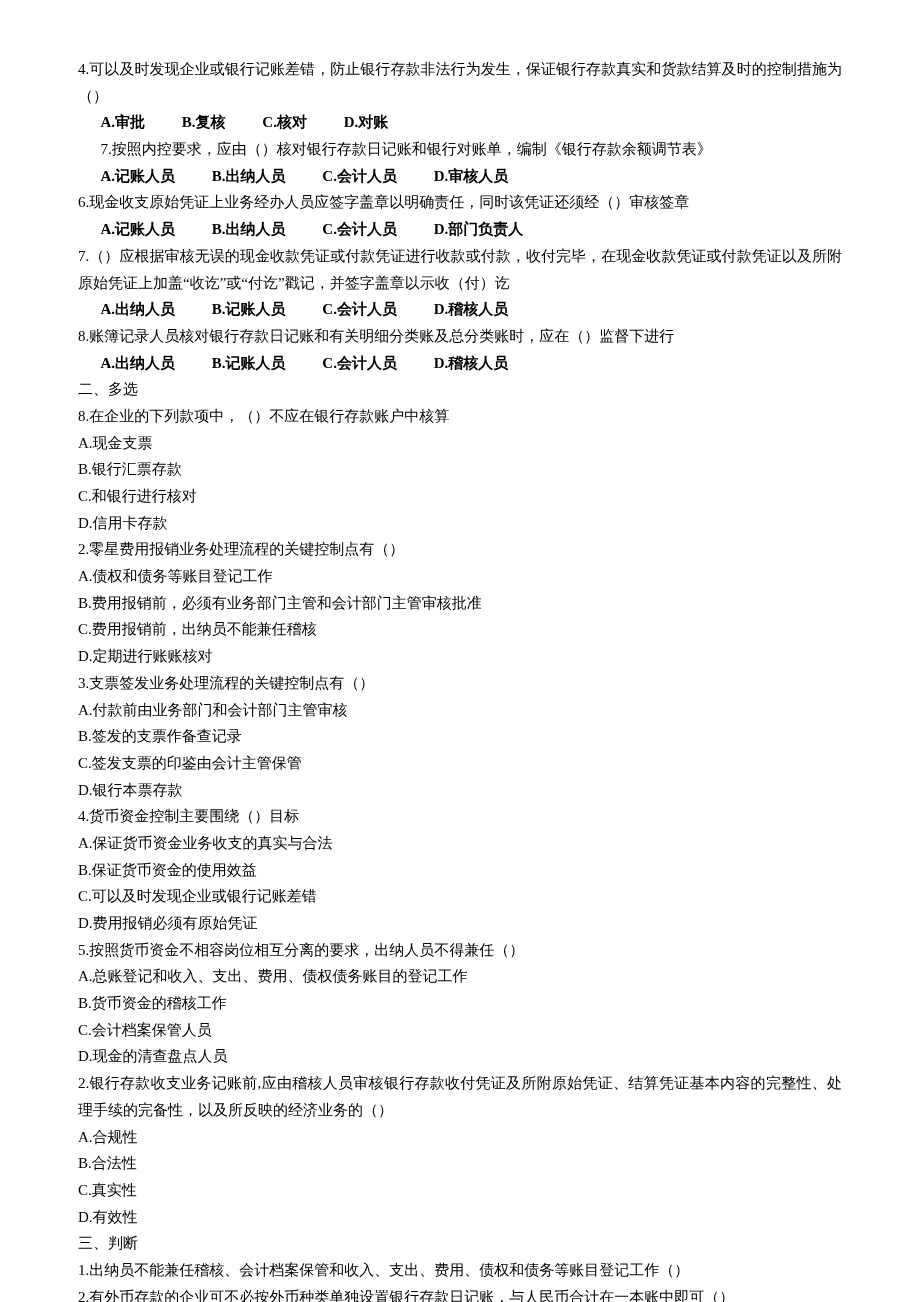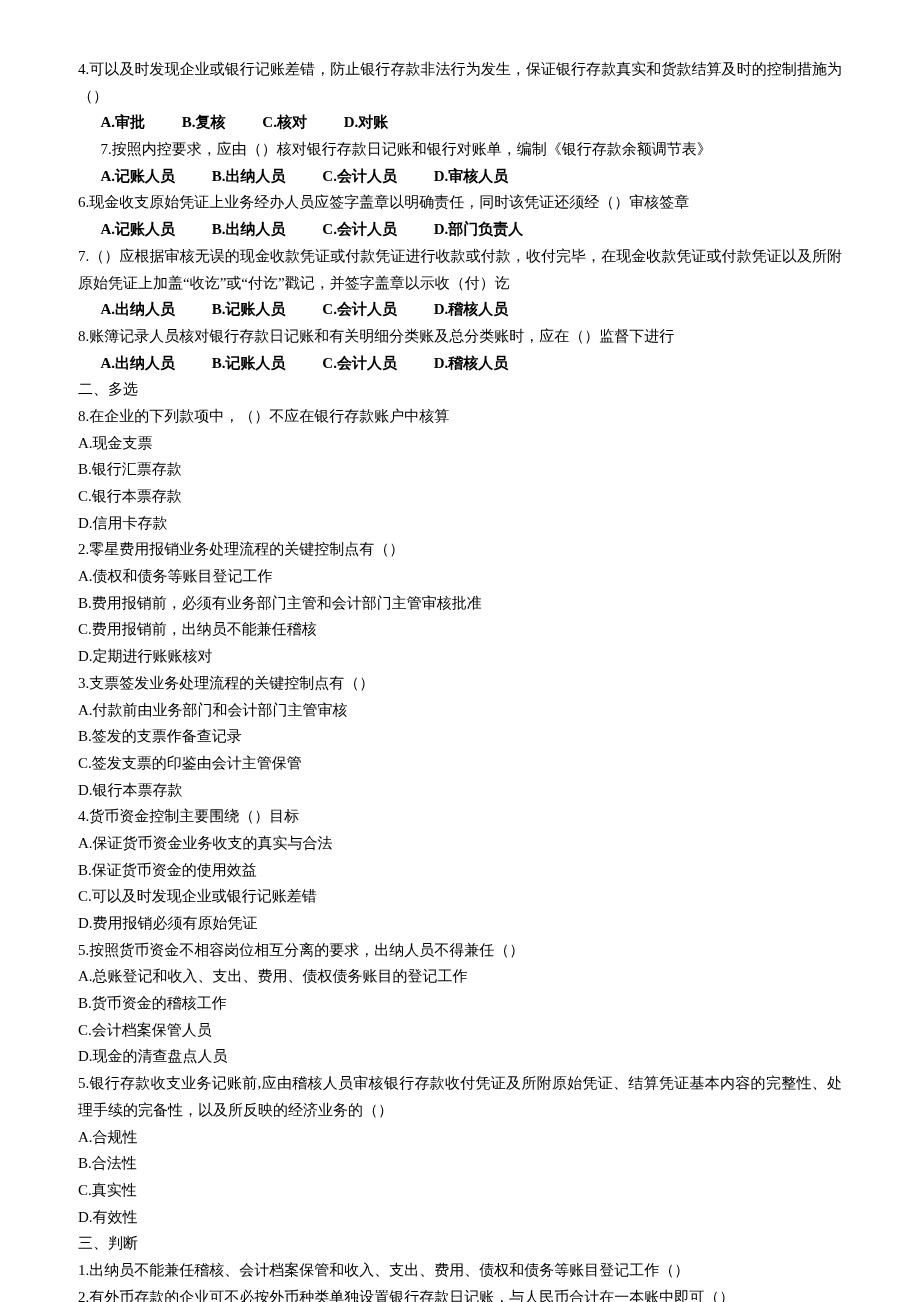--- a/index.html
+++ b/index.html
@@ -75,21 +75,21 @@
   <span>B.记账人员</span>
   <span>C.会计人员</span>
   <span>D.稽核人员</span>
 </div>
 
 <div class="line">二、多选</div>
 
 <div class="line">8.在企业的下列款项中，（）不应在银行存款账户中核算</div>
 <div class="line">A.现金支票</div>
 <div class="line">B.银行汇票存款</div>
-<div class="line">C.银行本票存款</div>
+<div class="line">C.和银行进行核对</div>
 <div class="line">D.信用卡存款</div>
 
 <div class="line">2.零星费用报销业务处理流程的关键控制点有（）</div>
 <div class="line">A.债权和债务等账目登记工作</div>
 <div class="line">B.费用报销前，必须有业务部门主管和会计部门主管审核批准</div>
 <div class="line">C.费用报销前，出纳员不能兼任稽核</div>
 <div class="line">D.定期进行账账核对</div>
 
 <div class="line">3.支票签发业务处理流程的关键控制点有（）</div>
 <div class="line">A.付款前由业务部门和会计部门主管审核</div>
@@ -102,21 +102,21 @@
 <div class="line">B.保证货币资金的使用效益</div>
 <div class="line">C.可以及时发现企业或银行记账差错</div>
 <div class="line">D.费用报销必须有原始凭证</div>
 
 <div class="line">5.按照货币资金不相容岗位相互分离的要求，出纳人员不得兼任（）</div>
 <div class="line">A.总账登记和收入、支出、费用、债权债务账目的登记工作</div>
 <div class="line">B.货币资金的稽核工作</div>
 <div class="line">C.会计档案保管人员</div>
 <div class="line">D.现金的清查盘点人员</div>
 
-<div class="line">5.银行存款收支业务记账前,应由稽核人员审核银行存款收付凭证及所附原始凭证、结算凭证基本内容的完整性、处理手续的完备性，以及所反映的经济业务的（）</div>
+<div class="line">2.银行存款收支业务记账前,应由稽核人员审核银行存款收付凭证及所附原始凭证、结算凭证基本内容的完整性、处理手续的完备性，以及所反映的经济业务的（）</div>
 <div class="line">A.合规性</div>
 <div class="line">B.合法性</div>
 <div class="line">C.真实性</div>
 <div class="line">D.有效性</div>
 
 <div class="line">三、判断</div>
 <div class="line">1.出纳员不能兼任稽核、会计档案保管和收入、支出、费用、债权和债务等账目登记工作（）</div>
 <div class="line">2.有外币存款的企业可不必按外币种类单独设置银行存款日记账，与人民币合计在一本账中即可（）</div>
 
 </body></html>

